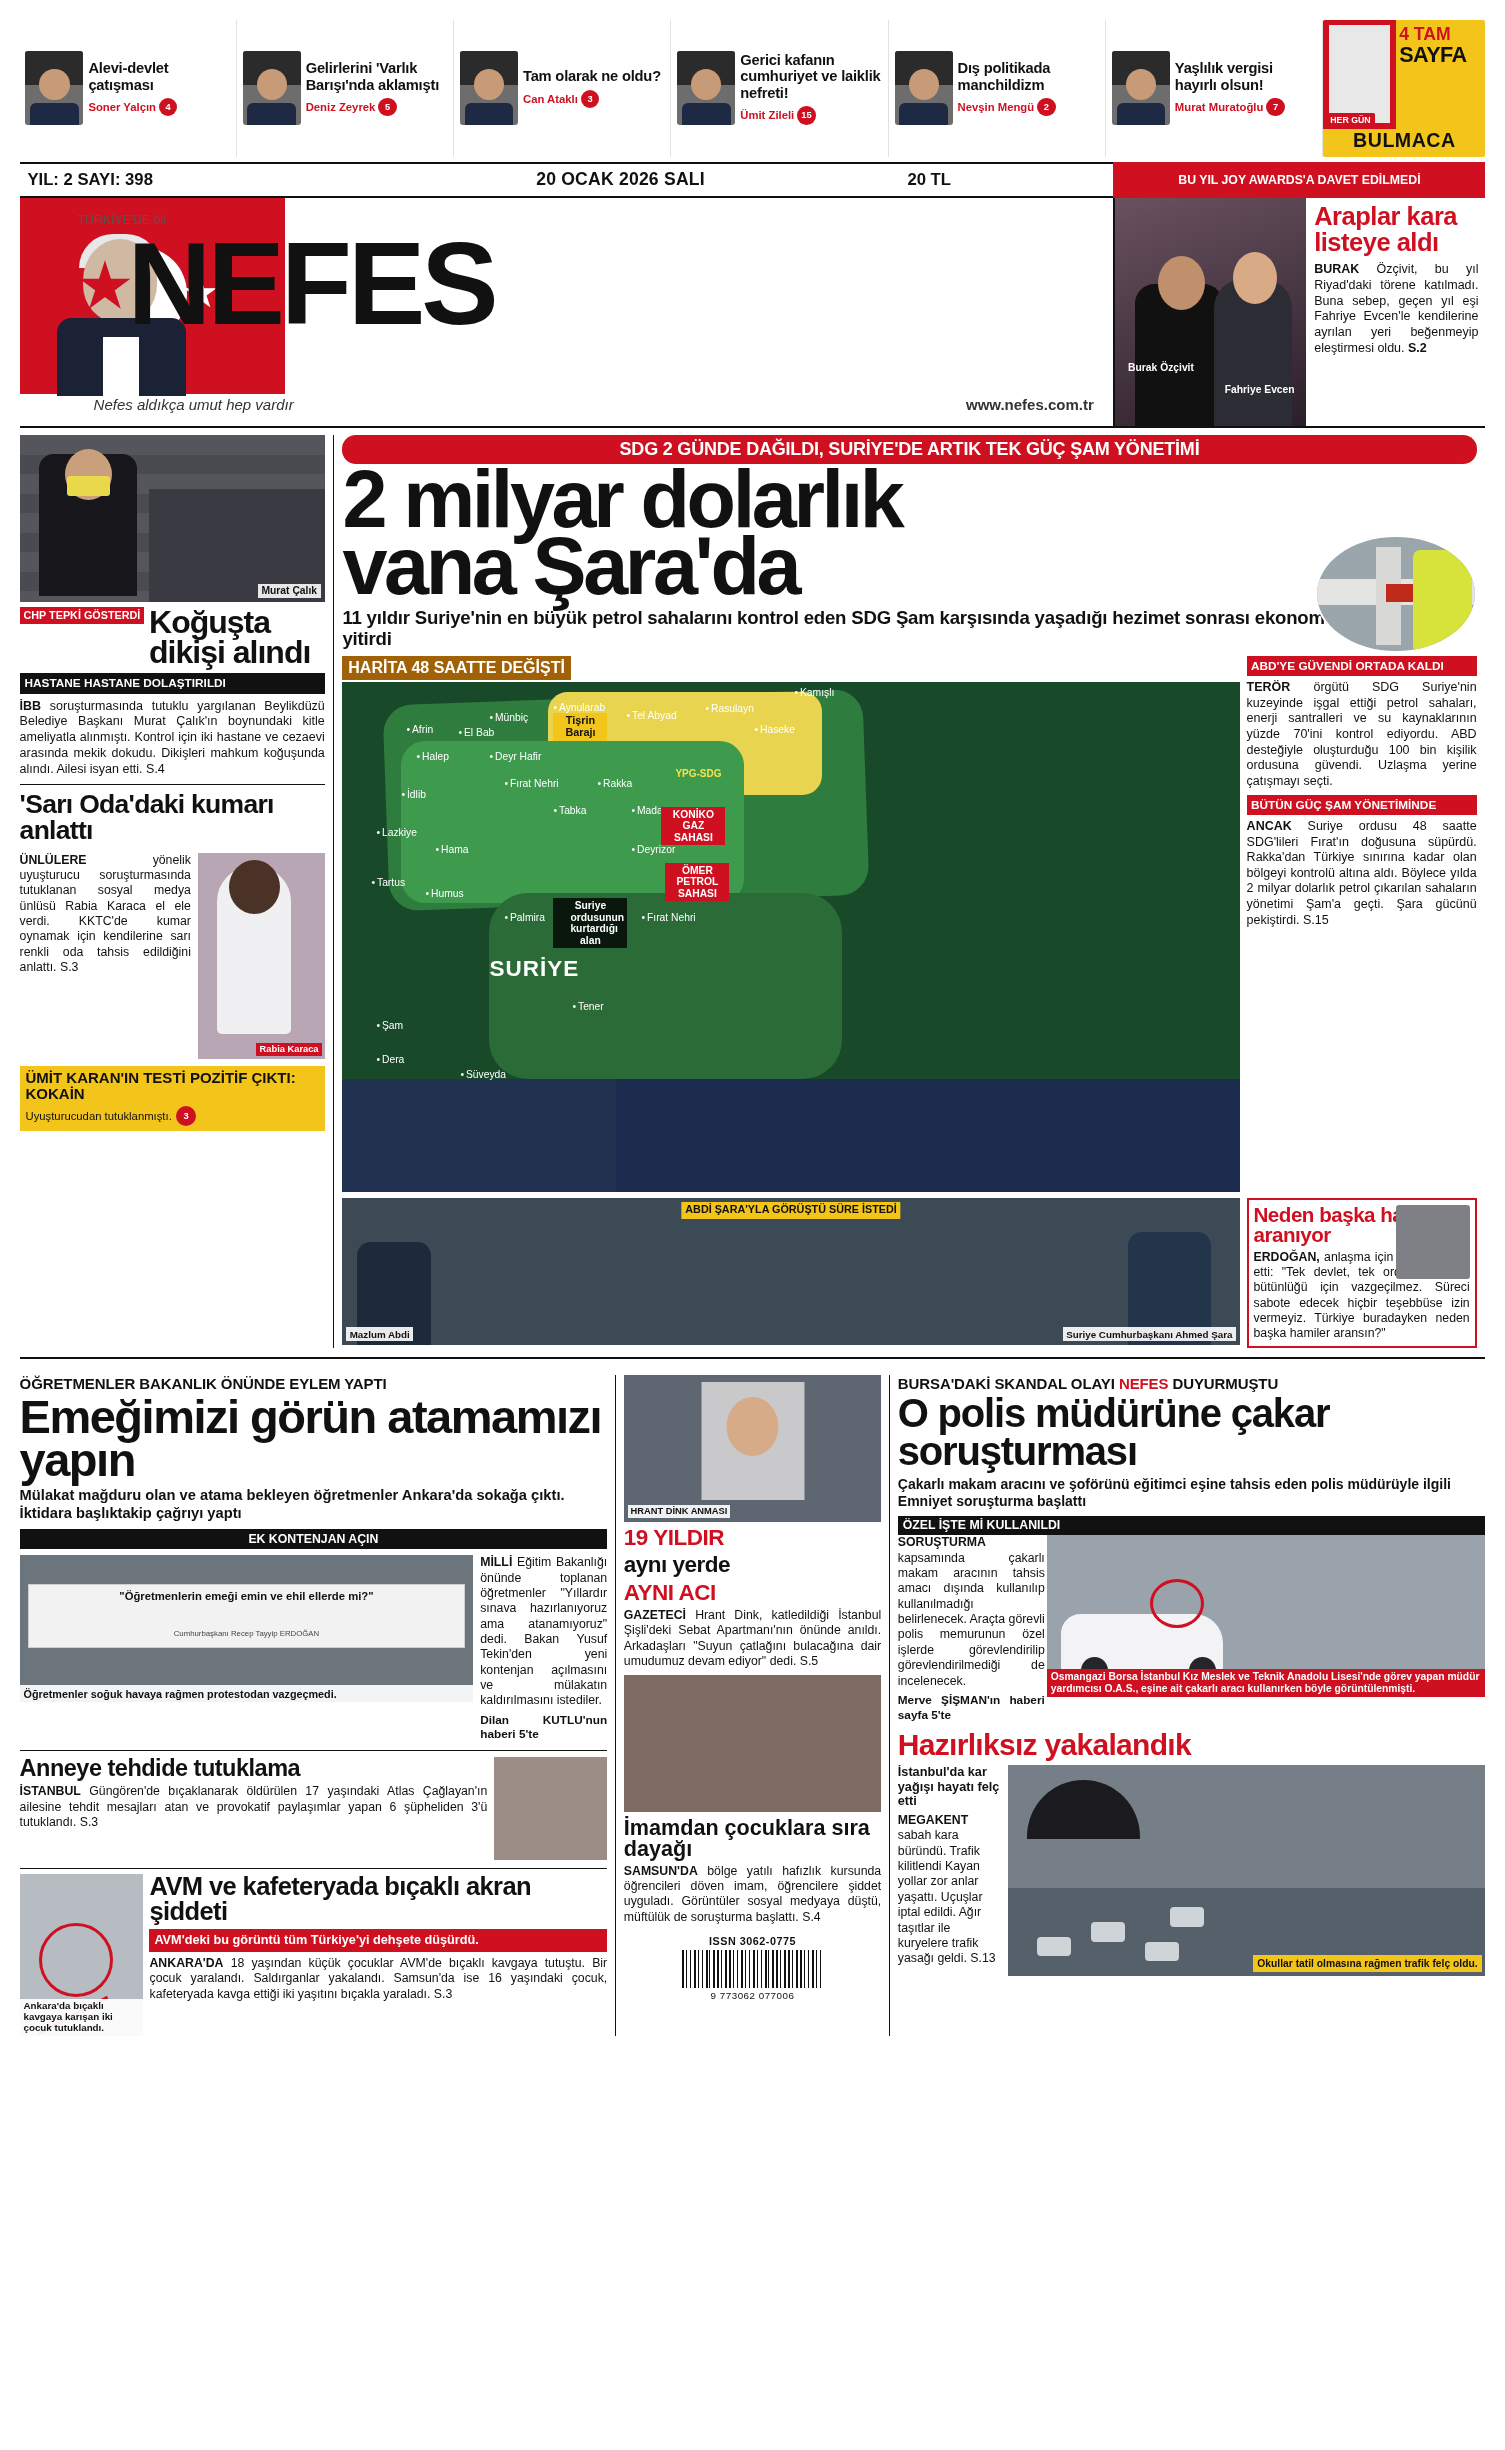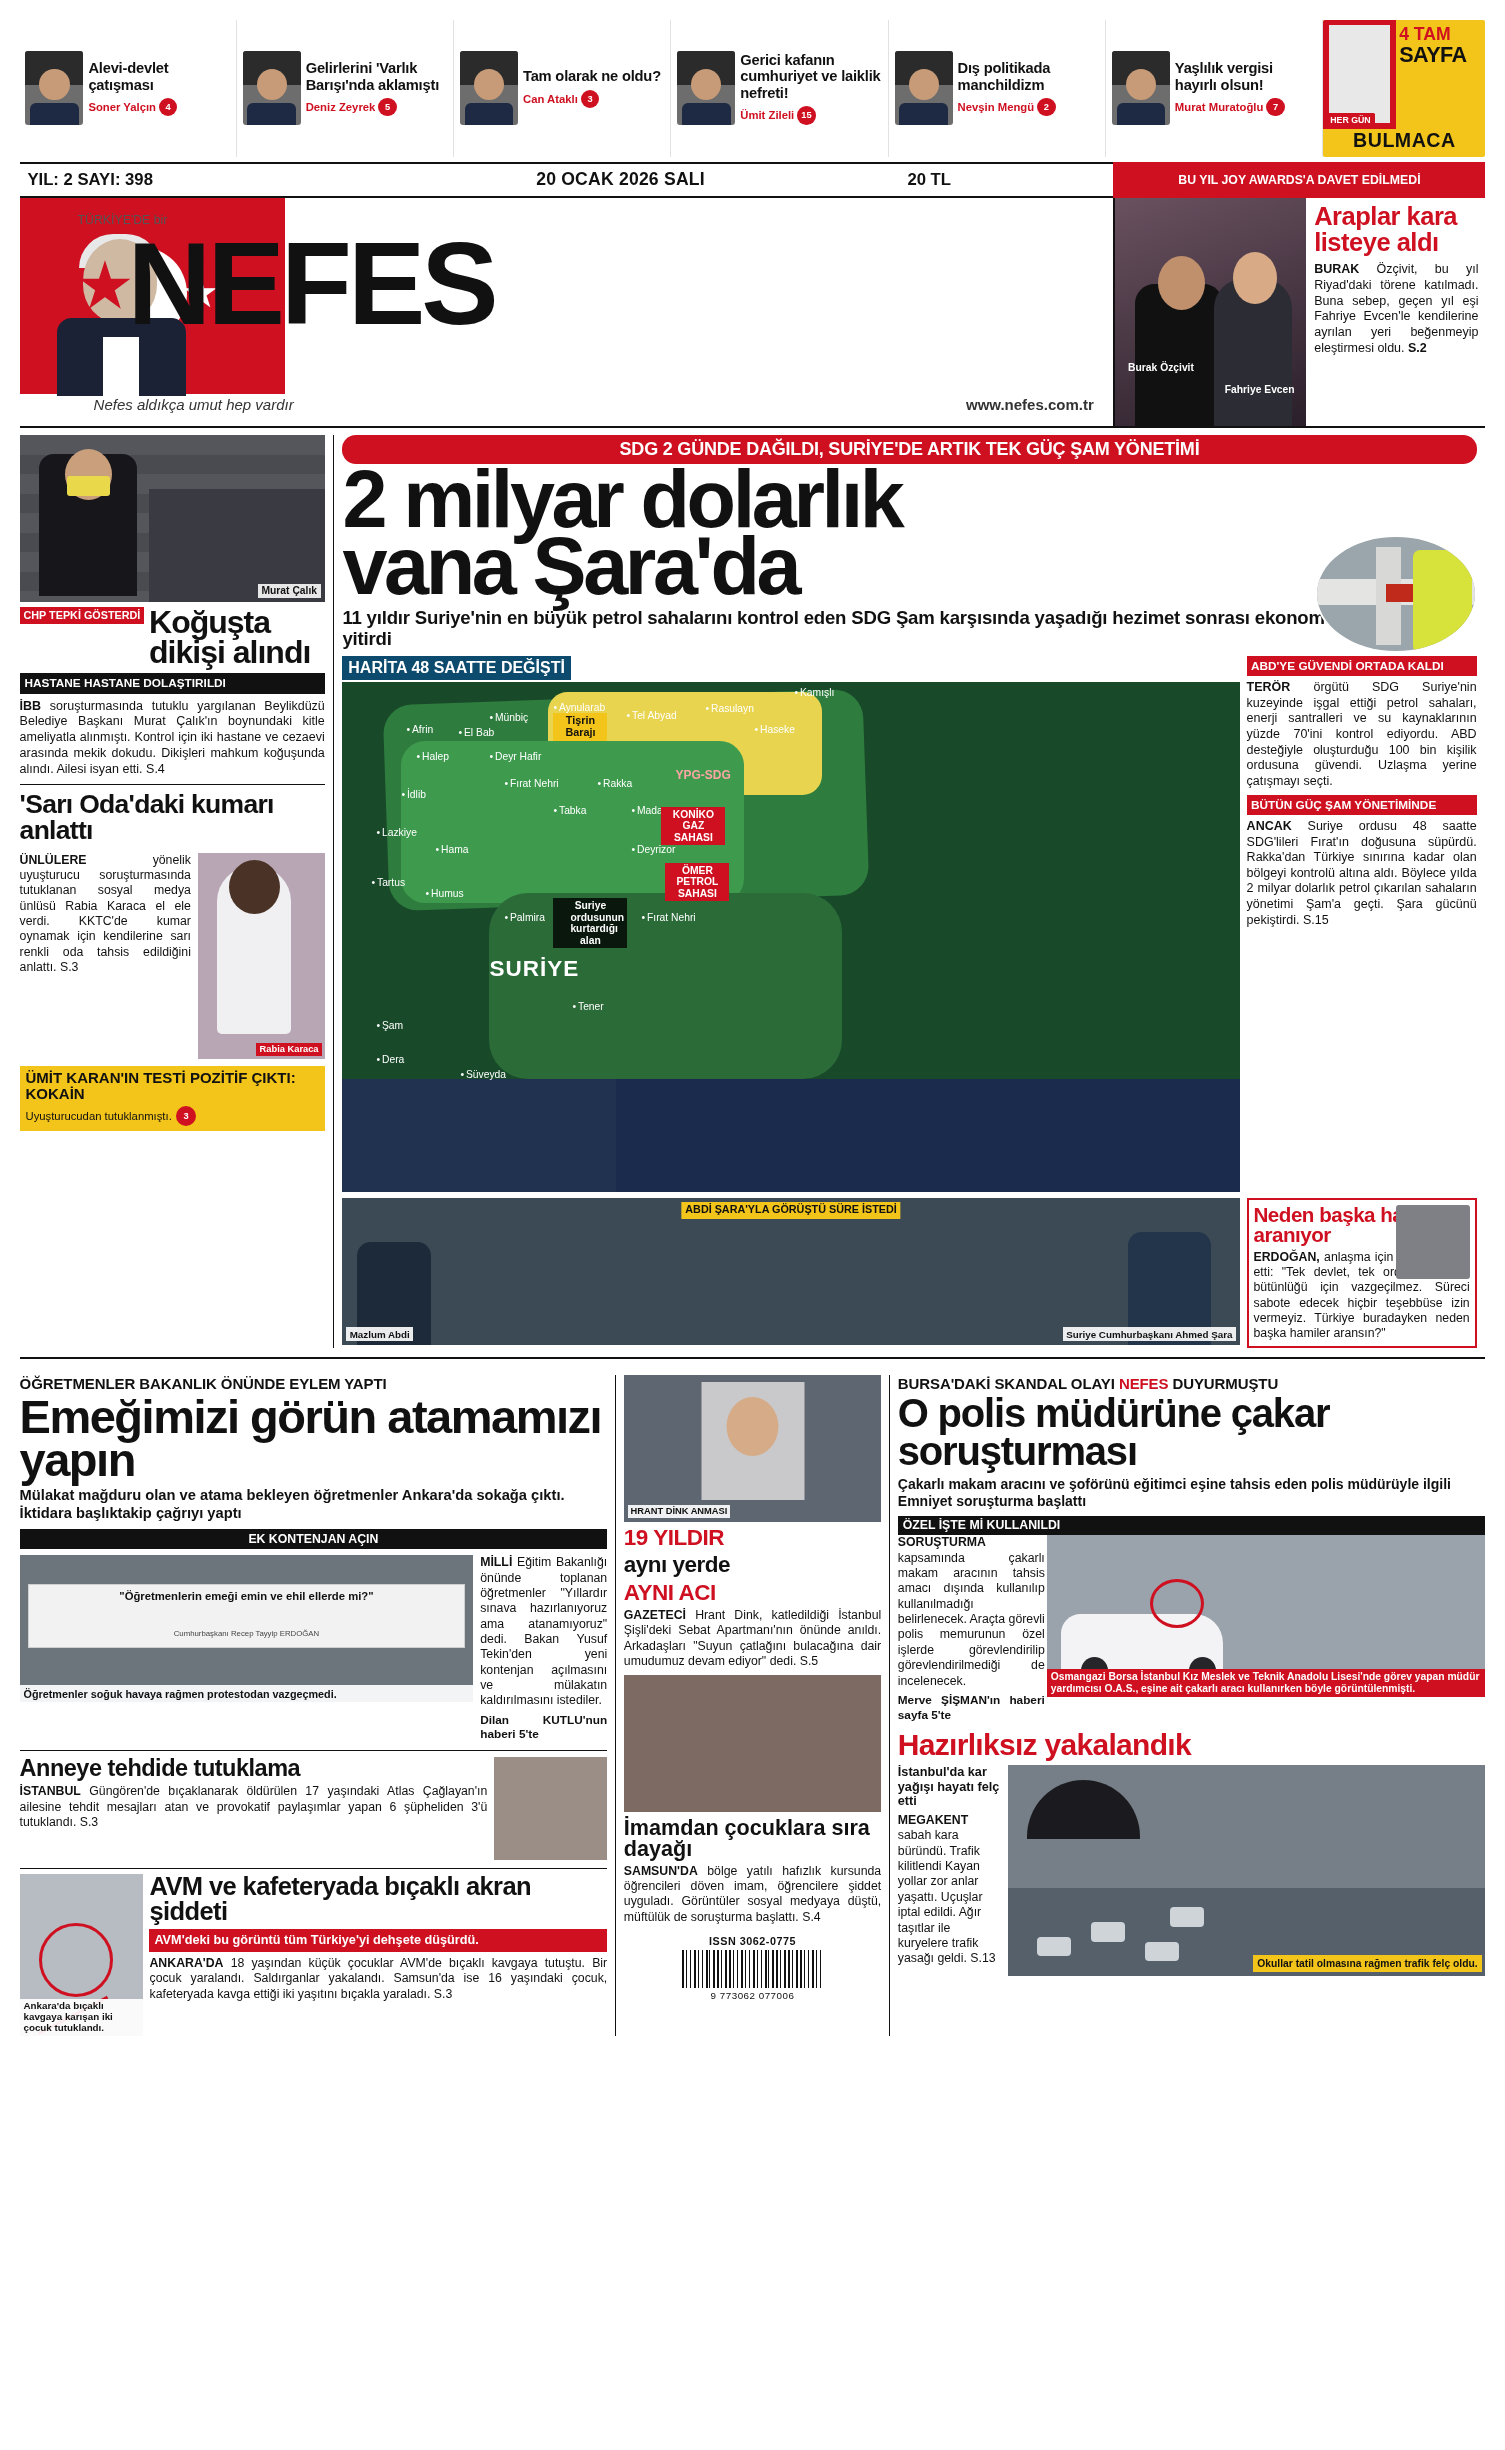--- a/index.html
+++ b/index.html
@@ -110,28 +110,28 @@
   .bighead { font-size: 81px; font-weight: bold; line-height: 0.82; letter-spacing: -3.4px; color: #111; }
   .valve { position: absolute; right: 0; top: 69px; width: 162px; height: 118px; border-radius: 50%; overflow: hidden; border: 2.5px solid #fff; background: #9aa6ab; }
   .valve .pipe { position:absolute; left: -4.9px; top: 42px; width: 176px; height: 25.5px; background: #e4e4e2; }
   .valve .pipe2 { position:absolute; left: 59px; top: 9.8px; width: 25.5px; height: 98px; background: #d8d8d6; }
   .valve .vest { position:absolute; right: 2.9px; top: 12.7px; width: 59px; height: 103px; background: #d7e23a; border-radius: 6.9px; }
   .valve .red { position:absolute; left: 69px; top: 47px; width: 34px; height: 17.6px; background: #c02a1b; }
   .sub2 { font-size: 18.6px; font-weight: bold; line-height: 1.14; margin-top: 7.8px; letter-spacing: -0.2px; }
 
   .mapwrap { display: flex; margin-top: 6.9px; gap: 6.9px; }
   .mapbox { flex: 1; position: relative; }
-  .map-title { background: #0c4a6e; color: #fff; font-size: 16px; font-weight: bold; padding: 2.9px 5.9px; display: inline-block; }
+  .map-title { background: #a16207; color: #fff; font-size: 16px; font-weight: bold; padding: 2.9px 5.9px; display: inline-block; }
   .map { position: relative; height: 510px; background: #184a2a; overflow: hidden; margin-top: 2px; }
   .map .sea { position:absolute; left: 0; bottom: 0; width: 100%; height: 113px; background: #1a2b4d; }
   .map .landA { position:absolute; left: 44px; top: 14.7px; width: 480px; height: 206px; background: #2f7d3e; border-radius: 29px; transform: rotate(-2deg); }
   .map .yellowzone { position:absolute; left: 206px; top: 9.8px; width: 274px; height: 103px; background: #e8d44f; border-radius: 19.6px; }
   .map .greenzone { position:absolute; left: 59px; top: 59px; width: 343px; height: 162px; background: #3e9b4e; border-radius: 24.5px; }
   .map .desert { position:absolute; left: 147px; top: 211px; width: 353px; height: 186px; background: #2a6b38; border-radius: 39px; }
-  .map .label { position: absolute; color: #fca5a5; font-size: 12px; font-weight: bold; }
+  .map .label { position: absolute; color: #fde047; font-size: 10px; font-weight: bold; }
   .map .city { position: absolute; color: #fff; font-size: 10.3px; }
   .map .city::before { content: "•"; color: #fff; margin-right: 2px; }
   .map .tag-red { position: absolute; background: #cf1020; color: #fff; font-size: 10.3px; font-weight: bold; padding: 2px 3.4px; line-height: 1.1; text-align: center; }
   .map .tag-black { position: absolute; background: rgba(0,0,0,.78); color: #fff; font-size: 10.3px; font-weight: bold; padding: 2px 17px; line-height: 1.12; text-align:center; }
   .map .tag-yellow { position: absolute; background: #f3c41a; color: #111; font-size: 10.8px; font-weight: bold; padding: 2px 3.4px; line-height: 1.1; text-align: center; }
   .map .crowd2 { position:absolute; left: 0; bottom: 0; width: 274px; height: 113px; background: #20324f; }
   .map .suriye { position:absolute; left: 147px; top: 274px; color: #fff; font-size: 22.5px; font-weight: bold; letter-spacing: 1px; }
   .sidecol { flex: 0 0 230px; }
   .sc-redbar { background: #cf1020; color: #fff; font-size: 11.8px; font-weight: bold; padding: 2.9px 4.4px; }
   .sc-txt { font-size: 12.5px; line-height: 1.25; text-align: justify; margin-top: 3.9px; }

